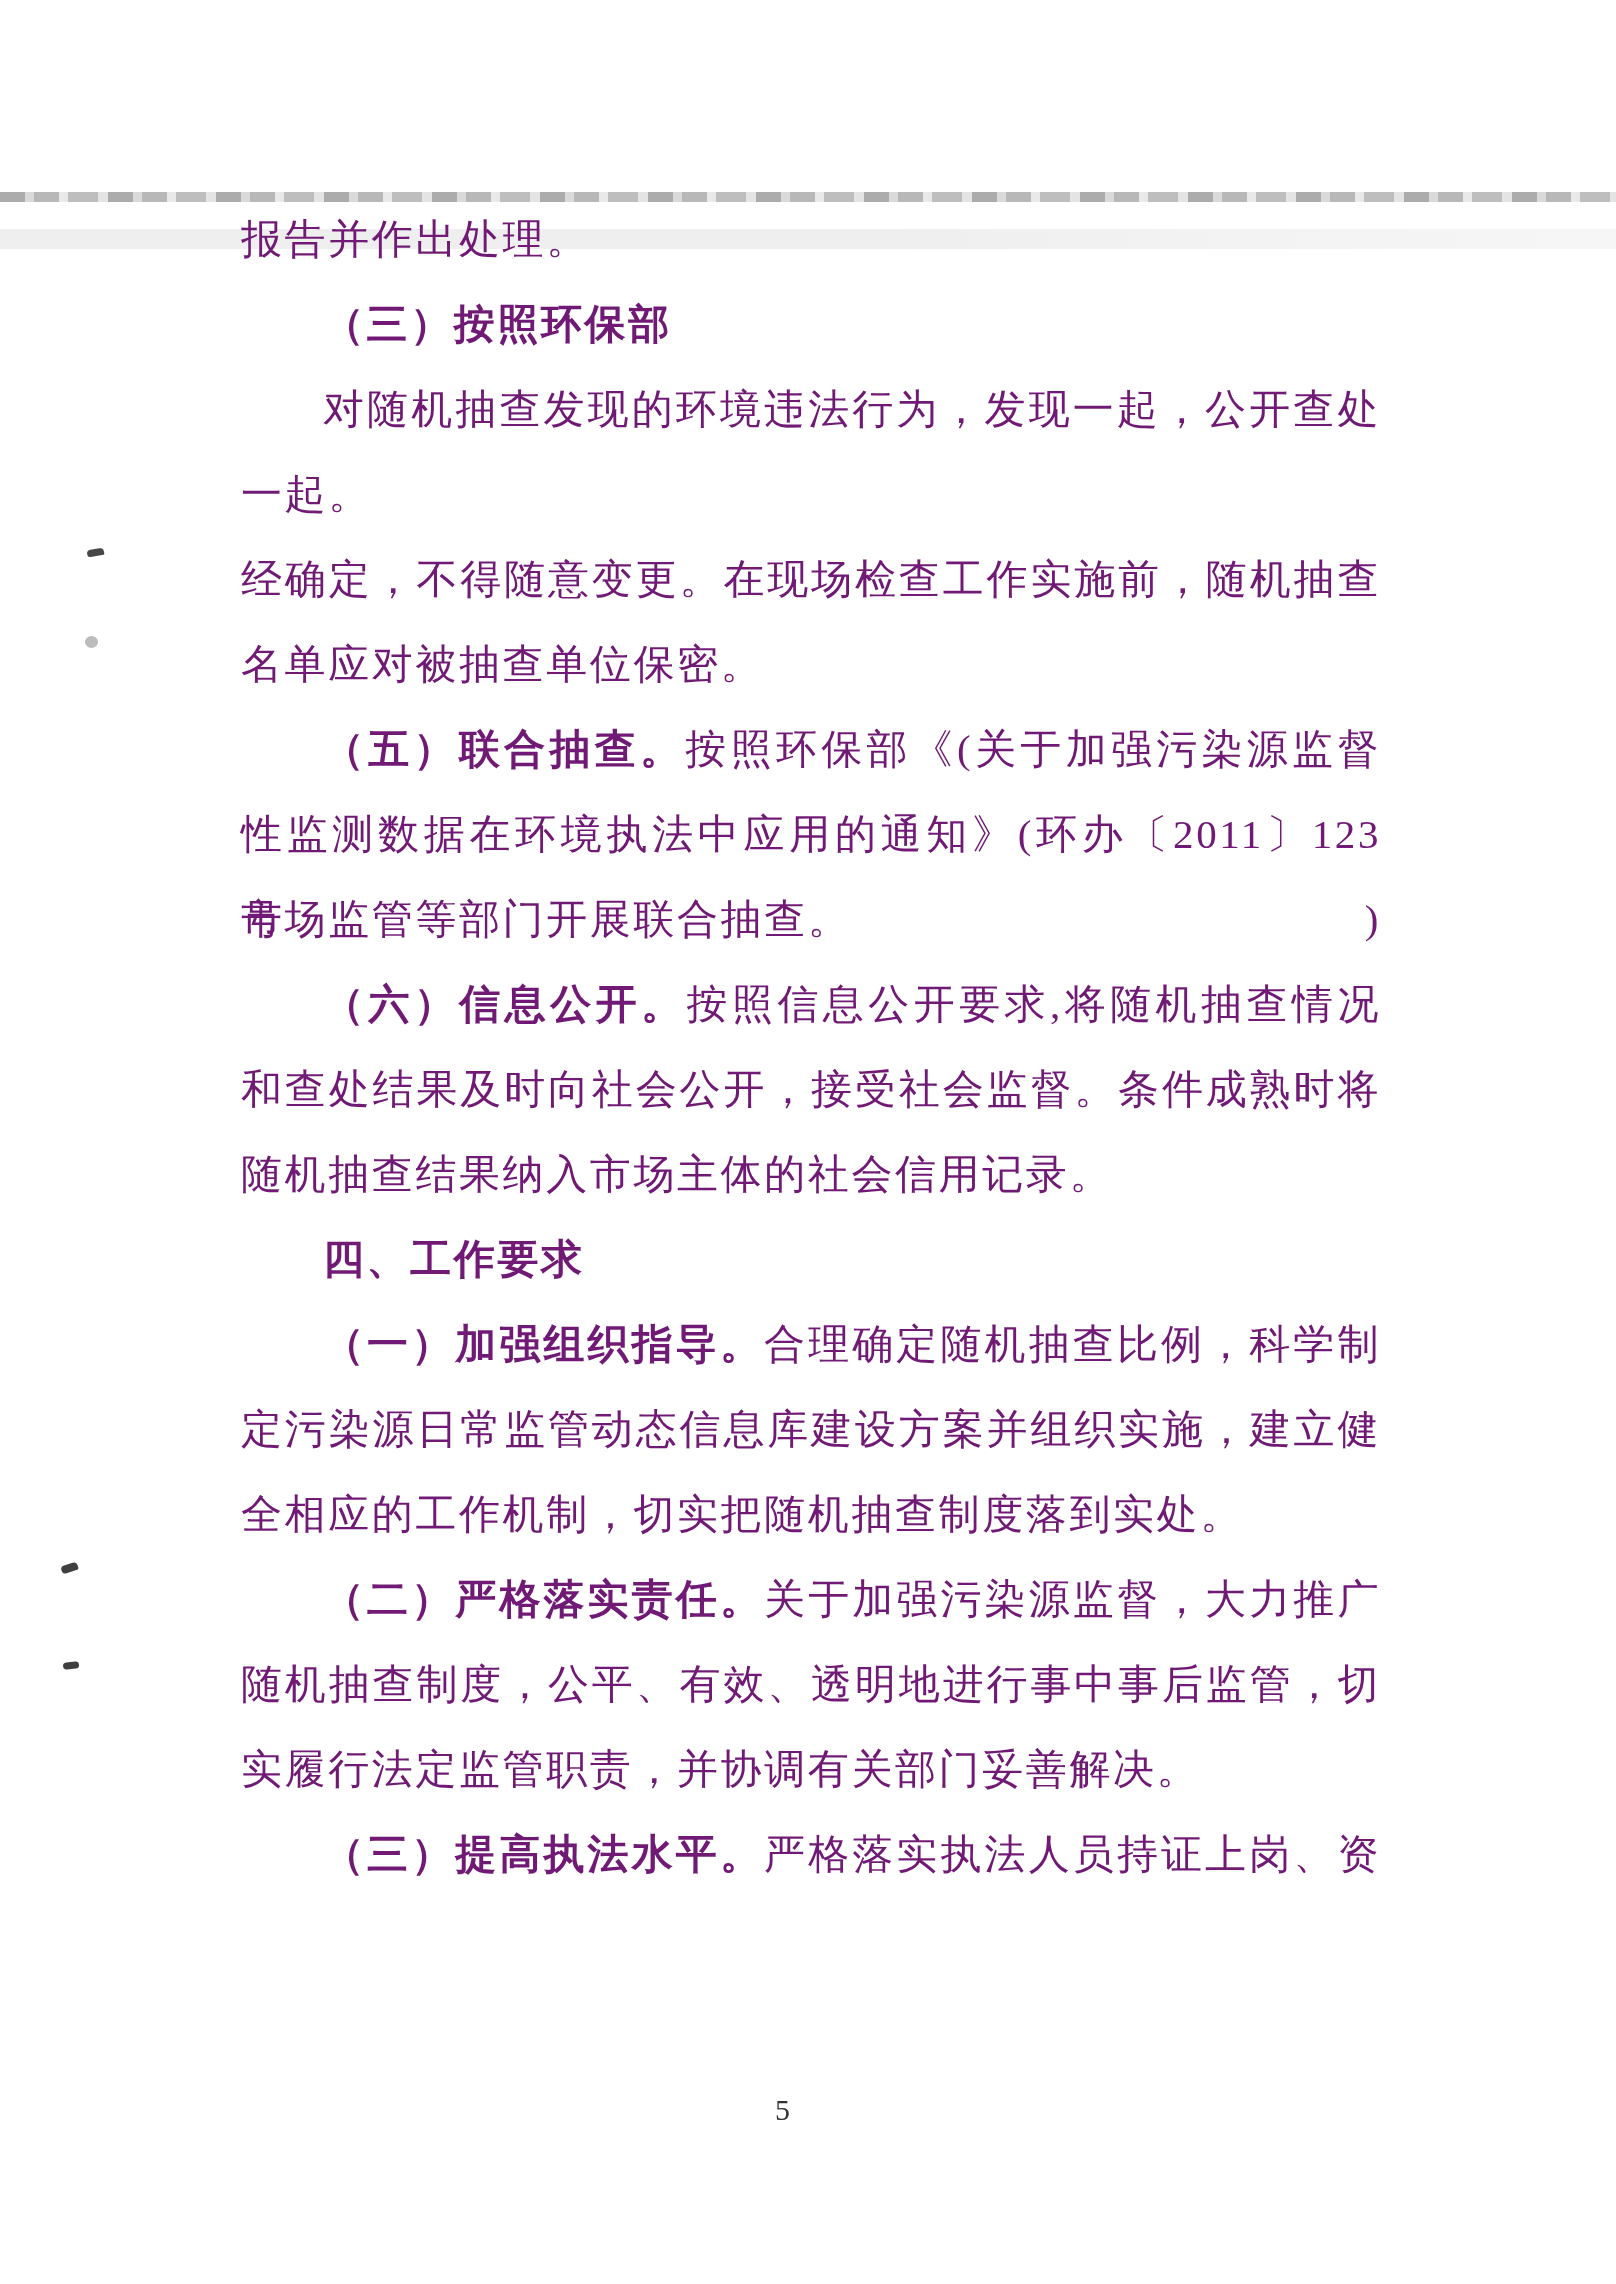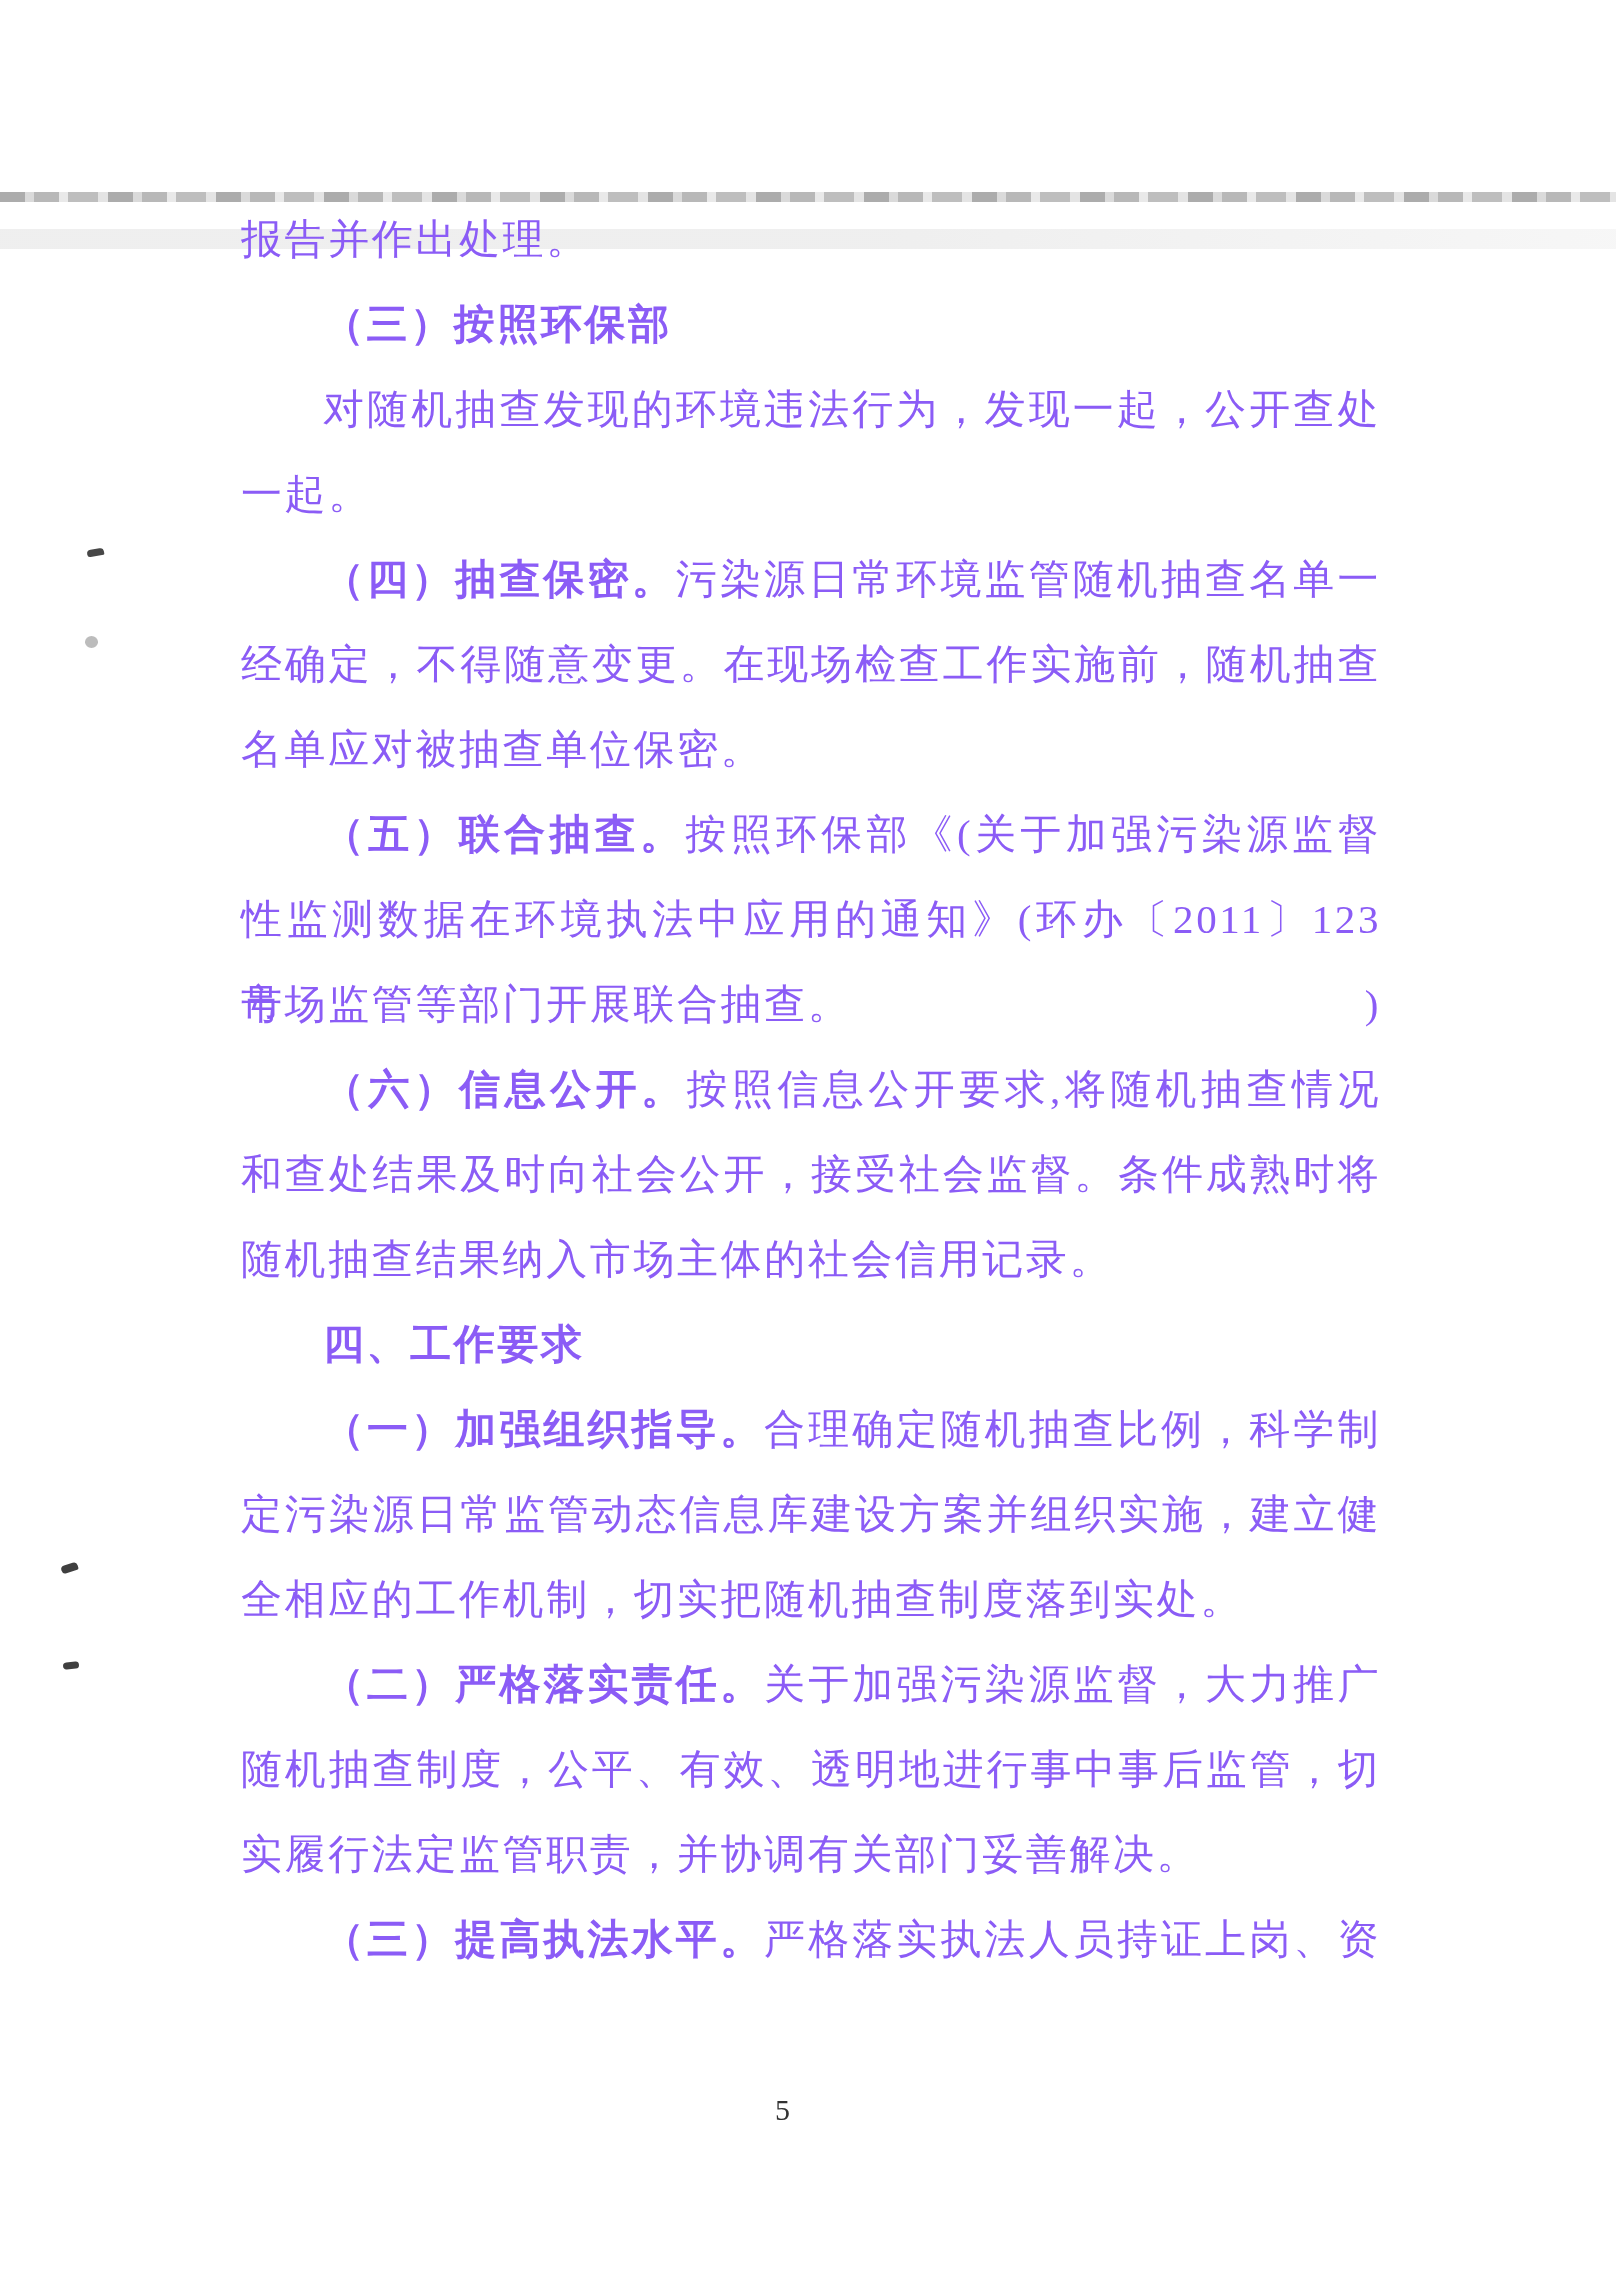--- a/index.html
+++ b/index.html
@@ -43,21 +43,21 @@
   .m1 { left: 87px; top: 549px; width: 17px; height: 7.2px; border-radius: 5.2px 5.2px 1.3px 3.9px; transform: rotate(-10deg); }
   .m2 { left: 85px; top: 636px; width: 13px; height: 11.7px; background: #bcbcbc; border-radius: 50%; }
   .m3 { left: 61px;  top: 1564px; width: 17px; height: 7.8px; border-radius: 4.6px 4.6px 2px 4.6px; transform: rotate(-18deg); background: #3f3f3f; }
   .m4 { left: 63px;  top: 1662px; width: 15.6px; height: 6.5px; border-radius: 3.9px; transform: rotate(-6deg); background: #3f3f3f; }
 
   .content {
     position: absolute;
     left: 241px;
     top: 197px;
     width: 1140px;
-    color: #8b5cf6;
+    color: #701a75;
     font-size: 41px;
     letter-spacing: 2.6px;
   }
   .line {
     height: 85px;
     line-height: 85px;
     text-align: left;
   }
   .just {
     text-align: justify;
@@ -97,21 +97,20 @@
   <div class="content">
 
     <div class="line"><span>报告并作出处理。</span></div>
 
     <div class="line ind"><span class="b">（三）按照环保部</span></div>
 
     <div class="line just ind"><span>对随机抽查发现的环境违法行为，发现一起，公开查处</span></div>
 
     <div class="line"><span>一起。</span></div>
 
-    <div class="line just ind"><span class="b">（四）抽查保密。</span><span>污染源日常环境监管随机抽查名单一</span></div>
 
     <div class="line just"><span>经确定，不得随意变更。在现场检查工作实施前，随机抽查</span></div>
 
     <div class="line"><span>名单应对被抽查单位保密。</span></div>
 
     <div class="line just ind"><span class="b">（五）联合抽查。</span><span>按照环保部《(关于加强污染源监督</span></div>
 
     <div class="line just"><span>性监测数据在环境执法中应用的通知》(环办〔2011〕123 号)</span></div>
 
 

